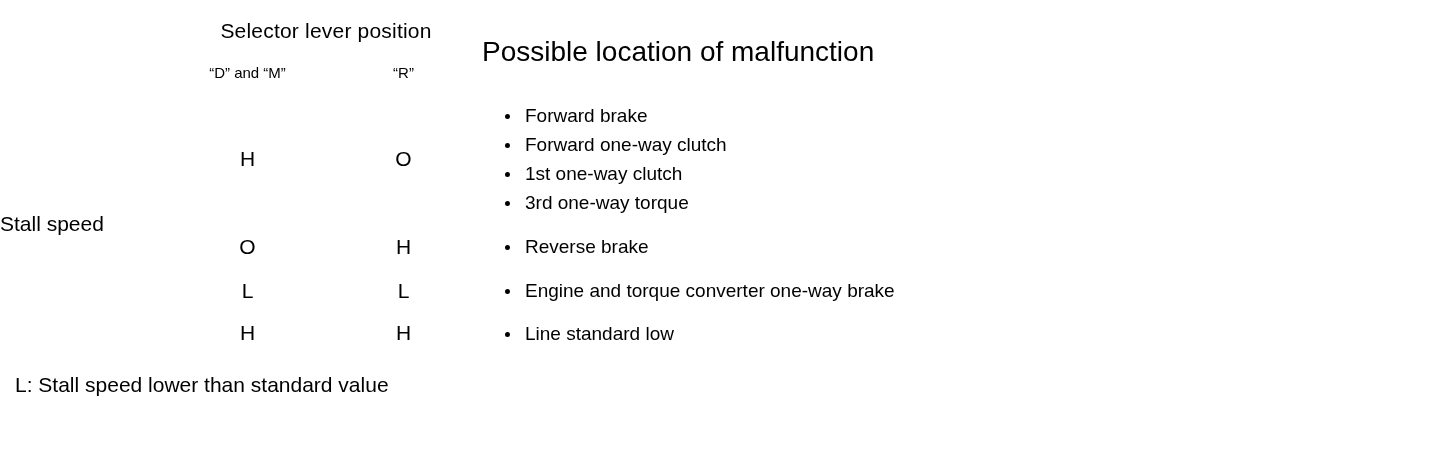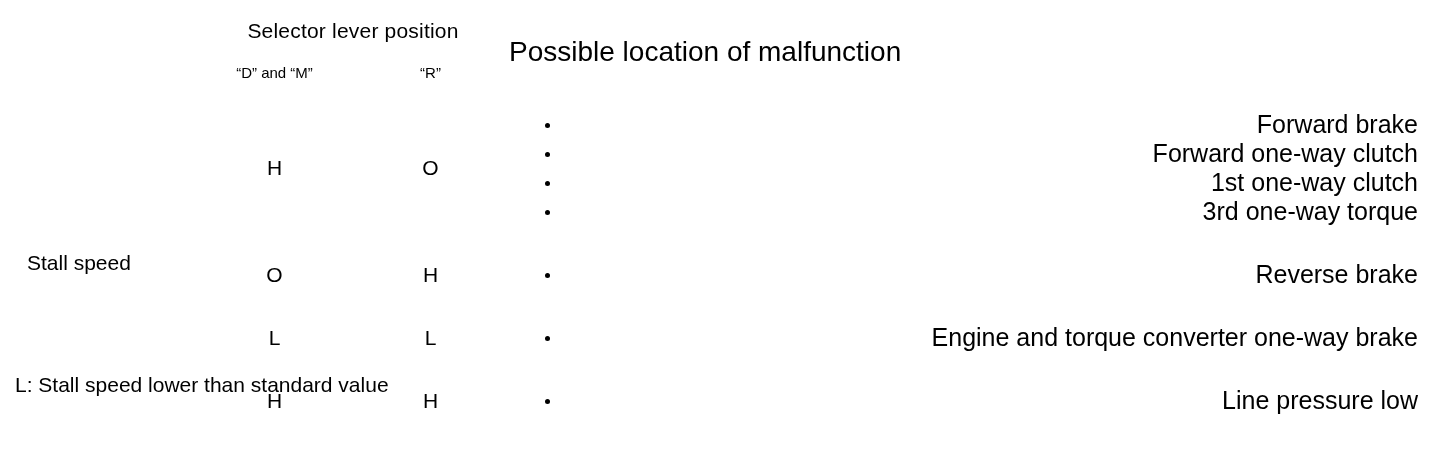--- a/index.html
+++ b/index.html
@@ -18,21 +18,21 @@
 
   .page {
     position: relative;
     width: 1456px;
     height: 472px;
   }
 
   
   .table-wrap {
     position: absolute;
-    left: 27px;
+    left: 0;
     top: 10px;
     width: 1408px;
   }
 
   table.diag {
     border-collapse: collapse;
     table-layout: fixed;
     width: 1408px;
   }
 
@@ -88,24 +88,23 @@
   }
 
   .r-tall  { height: 131px; }
   .r-short { height: 45px; }
   .r-mid   { height: 43px; }
   .r-last  { height: 42px; }
 
   
   ul.blist {
     list-style: none;
-    margin: 17px;
+    margin: 4px;
     padding: 0 0 0 18px;
-    font-size: 25px;
-    text-align: right;
+    font-size: 19px;
   }
   ul.blist li {
     position: relative;
     padding-left: 21px;
     line-height: 29px;
     white-space: nowrap;
   }
   ul.blist li::before {
     content: "";
     position: absolute;
@@ -189,21 +188,21 @@
               <li>Engine and torque converter one-way brake</li>
             </ul>
           </td>
         </tr>
 
         <tr class="r-last">
           <td class="cell-letter rule-thick-bot vline-left">H</td>
           <td class="cell-letter rule-thick-bot vline-left">H</td>
           <td class="rule-thick-bot vline-left">
             <ul class="blist">
-              <li>Line pressure low</li>
+              <li>Line standard low</li>
             </ul>
           </td>
         </tr>
 
       </tbody>
     </table>
   </div>
 
   <div class="footnotes">
     <div class="fn">L: Stall speed lower than standard value</div>

